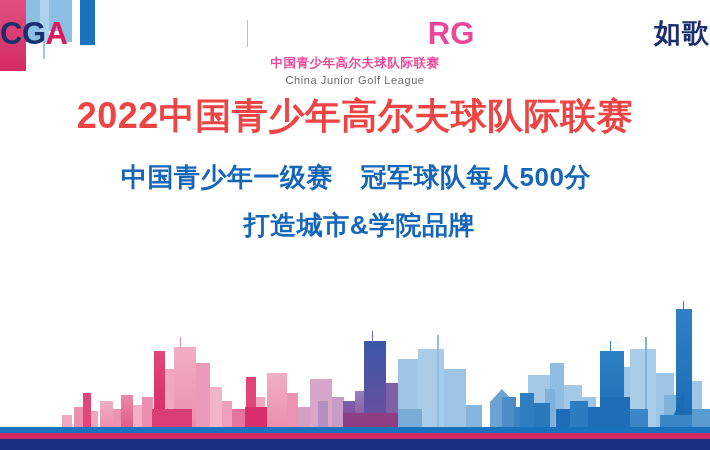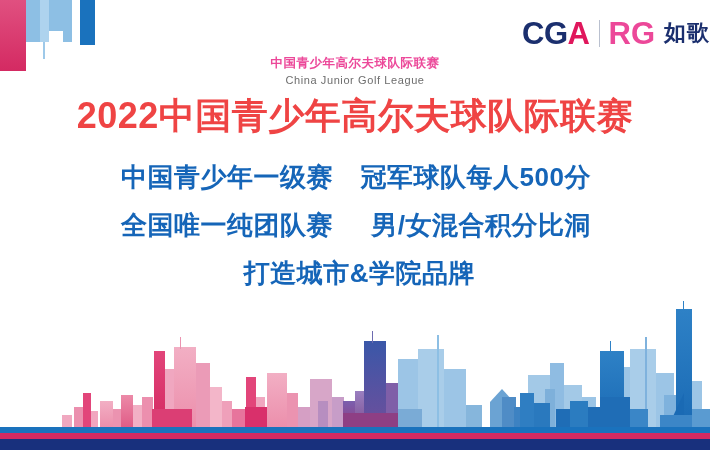--- a/index.html
+++ b/index.html
@@ -59,21 +59,21 @@
   
   .logo-block {
     position: absolute;
     left: 0; right: 0;
     top: 16px;
     text-align: center;
   }
   .logo-row {
     display: flex;
     align-items: center;
-    justify-content: flex-end;
+    justify-content: space-between;
     gap: 9px;
     height: 34px;
   }
   .logo-cga {
     font-size: 31px;
     font-weight: bold;
     letter-spacing: -0.5px;
     line-height: 1;
     color: #1b2f6e;
   }
@@ -84,21 +84,21 @@
     background: #b9c0cf;
   }
   .logo-rg {
     font-size: 31px;
     font-weight: bold;
     letter-spacing: 0px;
     line-height: 1;
     color: #ec4899;
   }
   .logo-rugo {
-    font-size: 22px;
+    font-size: 27px;
     font-weight: bold;
     line-height: 1;
     color: #1b2f6e;
     letter-spacing: 1px;
   }
   .logo-cn {
     margin-top: 5px;
     font-size: 12.5px;
     font-weight: bold;
     color: #ec4899;
@@ -191,24 +191,20 @@
   </div>
 
   <div class="main-title">2022中国青少年高尔夫球队际联赛</div>
 
   <div class="features">
     <div class="feature-row">
       <div class="feat-left">中国青少年一级赛</div>
       <div class="feat-right">冠军球队每人500分</div>
     </div>
     <div class="feature-row">
-      <div class="feat-left">全国唯一纯团队赛</div>
-      <div class="feat-right">男/女混合积分比洞</div>
-    </div>
-    <div class="feature-row">
       <div class="feat-right">打造城市&amp;学院品牌</div>
     </div>
   </div>
 
   <div class="skyline">
     <svg width="710" height="130" viewBox="0 0 710 130" xmlns="http://www.w3.org/2000/svg">
       <defs>
         <linearGradient id="gPink1" x1="0" y1="0" x2="0" y2="1">
           <stop offset="0%" stop-color="#ef9ab5"></stop>
             <stop offset="100%" stop-color="#e2partial"></stop>

